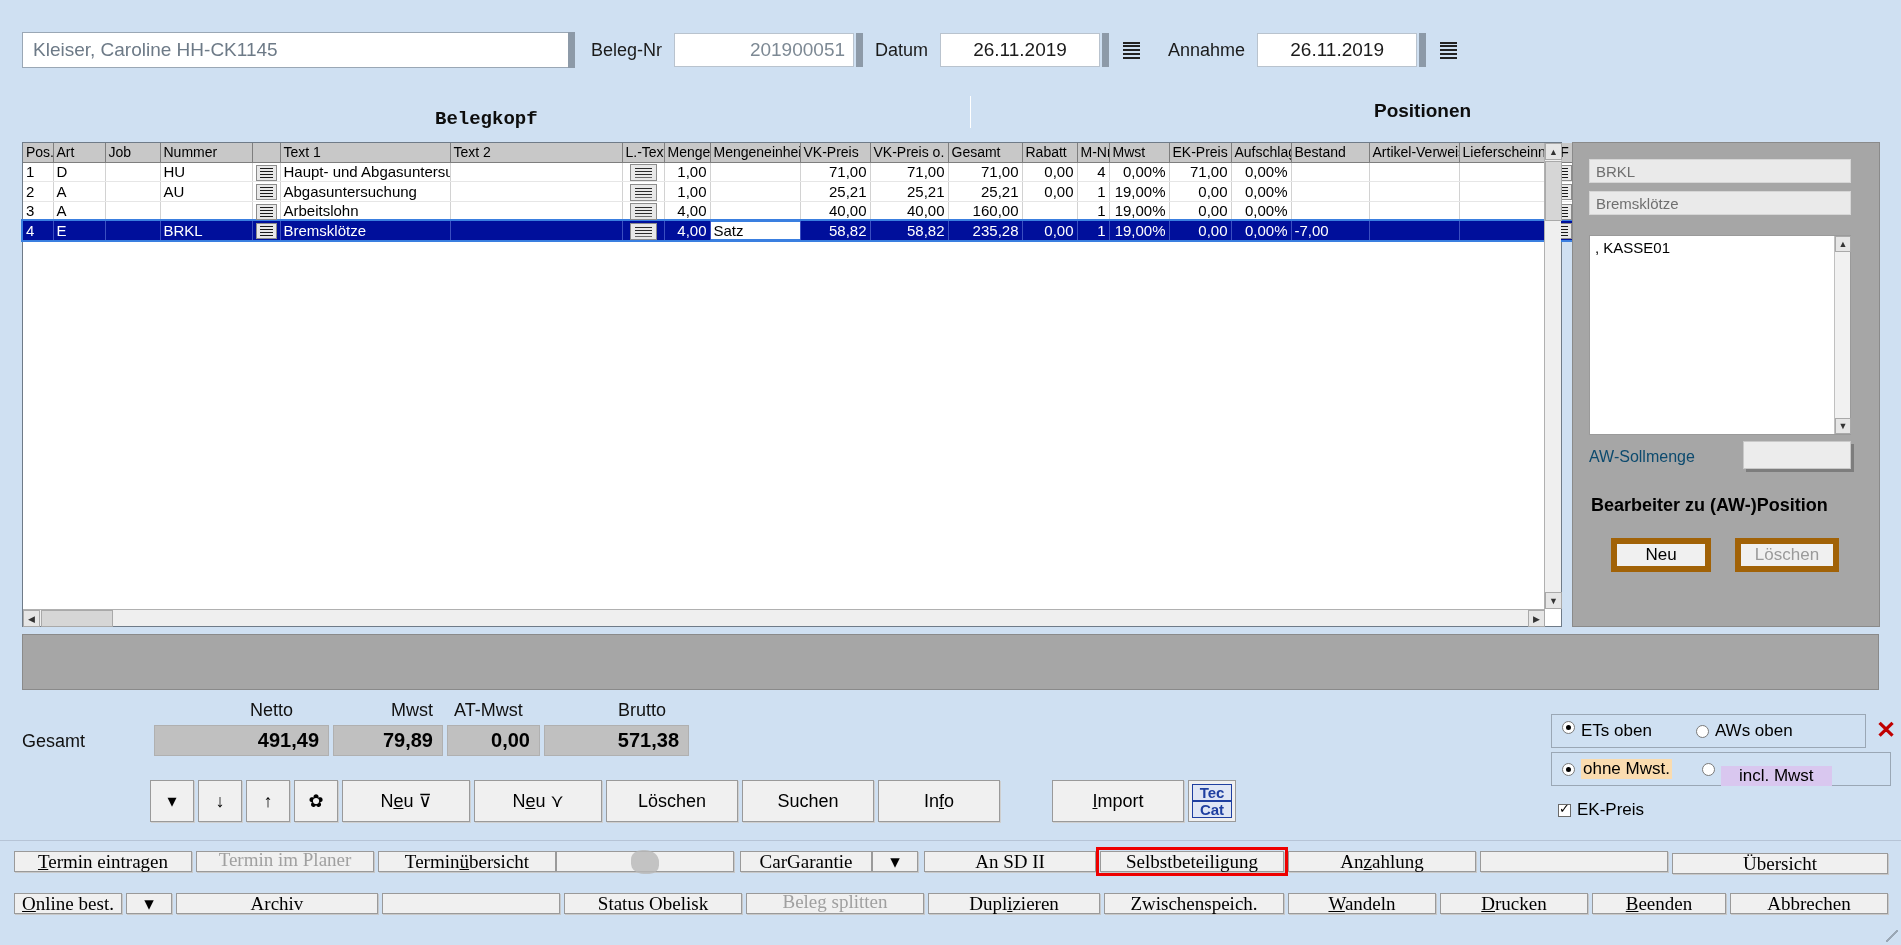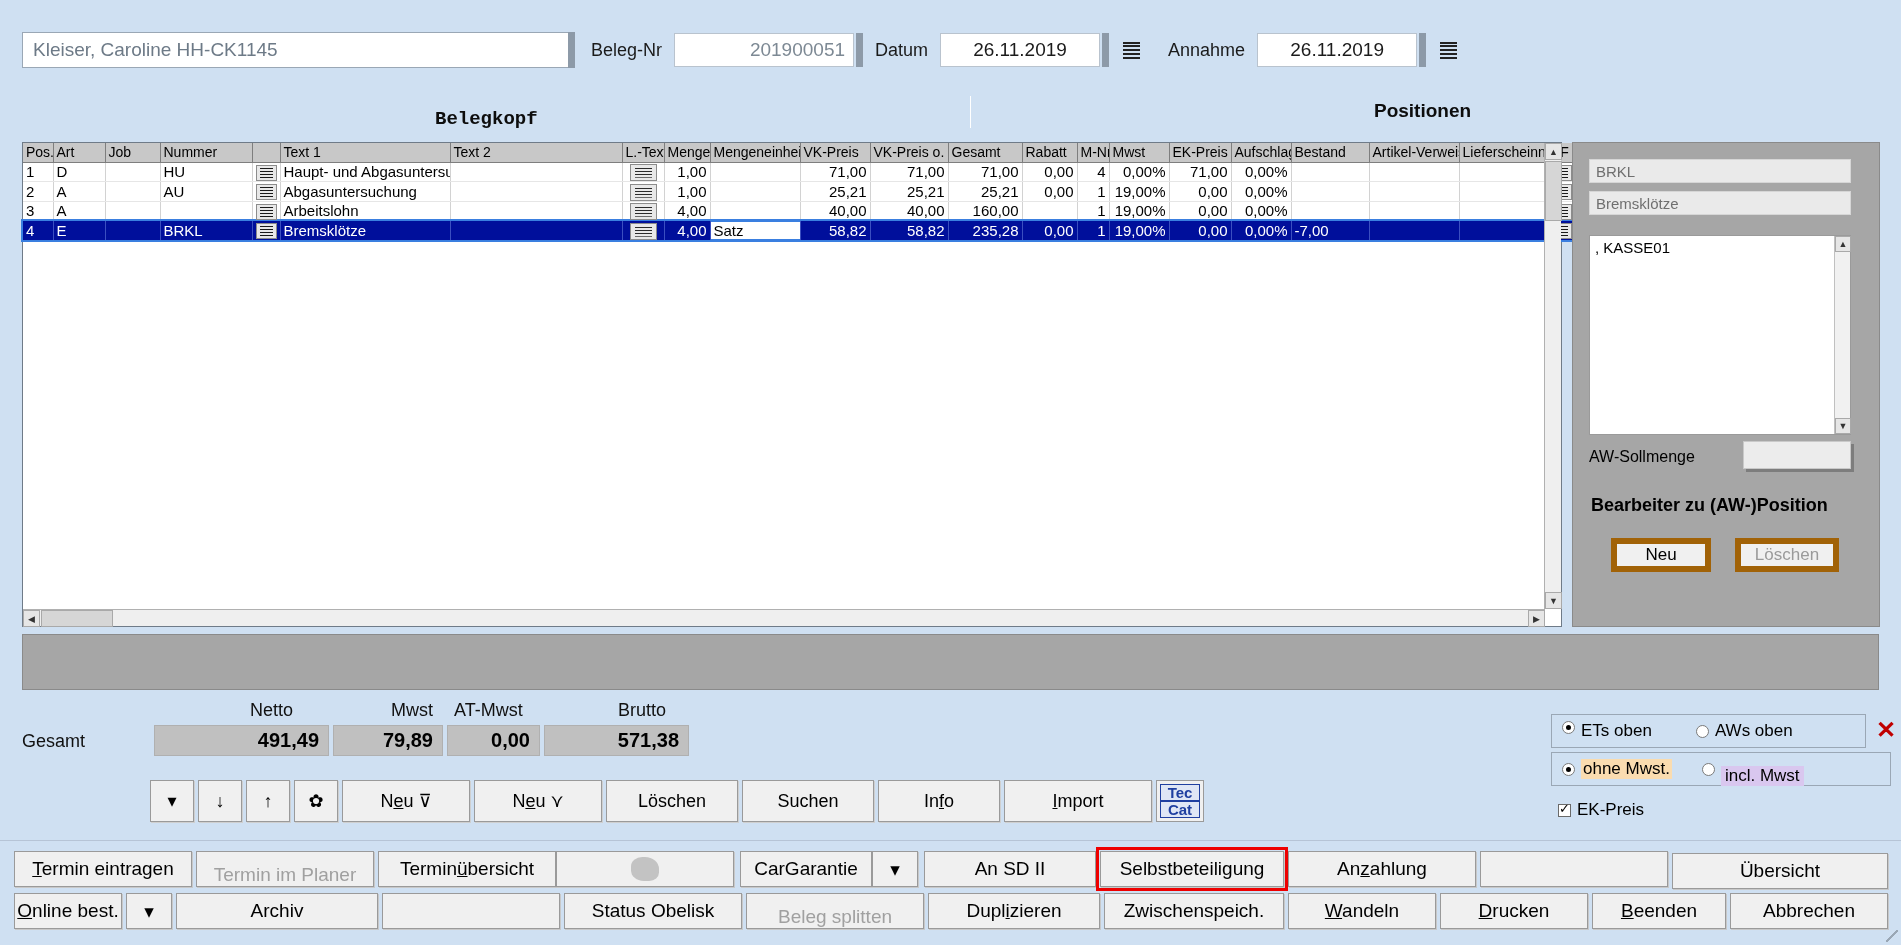--- a/index.html
+++ b/index.html
@@ -171,21 +171,21 @@
   }
   .rp-list {
     position: absolute; left: 16px; top: 92px; width: 262px; height: 200px;
     background: #ffffff; border: 1px solid #9a9a9a;
     font-size: 15px; color: #000; padding: 3px 5px;
   }
   .rp-list .vsb2 {
     position: absolute; right: 0; top: 0; width: 16px; height: 198px; background: #f1f1f1;
     border-left: 1px solid #c0c0c0;
   }
-  .rp-lbl { position: absolute; font-size: 16px; color: #000000; }
+  .rp-lbl { position: absolute; font-size: 16px; color: #0c4a6e; }
   .rp-input {
     position: absolute; background: #ececec; border: 1px solid #c9c9c9;
     box-shadow: 3px 3px 0 #7d7d7d;
   }
   .rp-title { position: absolute; font-weight: bold; font-size: 18px; color: #000; }
   .rp-btn {
     position: absolute; height: 34px; background: #f0f0f0; border: 6px solid #a16207;
     display:flex; align-items:center; justify-content:center; font-size: 17px; color: #000;
   }
   .rp-btn.dis { color: #9a9a9a; }
@@ -229,21 +229,21 @@
   .radio {
     width: 13px; height: 13px; border-radius: 50%;
     background: #fff; border: 1px solid #7a7a7a; display:inline-block; position: relative;
     margin-right: 6px; flex: none;
   }
   .radio.on:after {
     content:""; position:absolute; left:3px; top:3px; width:5px; height:5px;
     border-radius:50%; background:#000;
   }
   .hl-orange { background: #fadcb0; padding: 0 2px;}
-  .hl-purple { background: #d9c7ef; padding: 0 4px; margin-top: 14px;}
+  .hl-purple { background: #d9c7ef; padding: 0 18px; margin-top: 14px;}
   .xclose {
     position: absolute; left: 1876px; top: 718px; color: #c00000;
     font-size: 24px; font-weight: bold; line-height: 24px;
   }
   .chkrow {
     position: absolute; left: 1558px; top: 800px;
     display: flex; align-items: center; font-size: 17px; color: #000;
   }
   .chk {
     width: 13px; height: 13px; background: #fff; border: 1px solid #6a6a6a;
@@ -252,23 +252,24 @@
   .chk.on:after {
     content:"✓"; position:absolute; left:0px; top:-4px; font-size: 13px; color:#000;
   }
 
   
   .bottombar {
     position: absolute; left: 0; top: 840px; width: 1901px; height: 105px;
     background: #cfe0f2; border-top: 1px solid #b6c4d6;
   }
   .bb {
-    position: absolute; height: 36px; background: #f0f0f0; border: 1px solid #9a9a9a;
+    position: absolute; height: 21px; background: #f0f0f0; border: 1px solid #9a9a9a;
     display:flex; align-items:center; justify-content:center; font-size: 19px; color:#000;
     box-shadow: 1px 1px 0 #c8c8c8;
+    font-family: Liberation Serif, serif;
   }
   .bb.dis { color: #a0a0a0; align-items: flex-end; }
   .bb u { text-decoration: underline; }
   .bb.hl { outline: 3px solid #ee0000; outline-offset: 1px; }
   .teccat {
     width: 48px; height: 42px; background: #f0f0f0; border: 1px solid #9a9a9a;
     display:flex; flex-direction:column; align-items:center; justify-content:center;
     line-height: 1.0;
   }
   .teccat b { font-size: 15px; color: #1f3fa0; background:#dfe6f5; border:1px solid #1f3fa0; display:block; width: 40px; text-align:center;}
@@ -547,21 +548,21 @@
       </div>
       <div class="mb" style="width: 132px;">
         <span>Löschen</span>
       </div>
       <div class="mb" style="width: 132px;">
         <span>Suchen</span>
       </div>
       <div class="mb" style="width: 122px;">
         <span>In<u>f</u>o</span>
       </div>
-      <div class="mb" style="width: 148px;">
+      <div class="mb" style="width: 132px; margin-left: 48px;">
         <span><u>I</u>mport</span>
       </div>
       <div class="teccat">
         <b>Tec</b>
         <b>Cat</b>
       </div>
     </div>
 
   <div class="optbox1">
     <span style="display:flex;margin-left:10px;">

